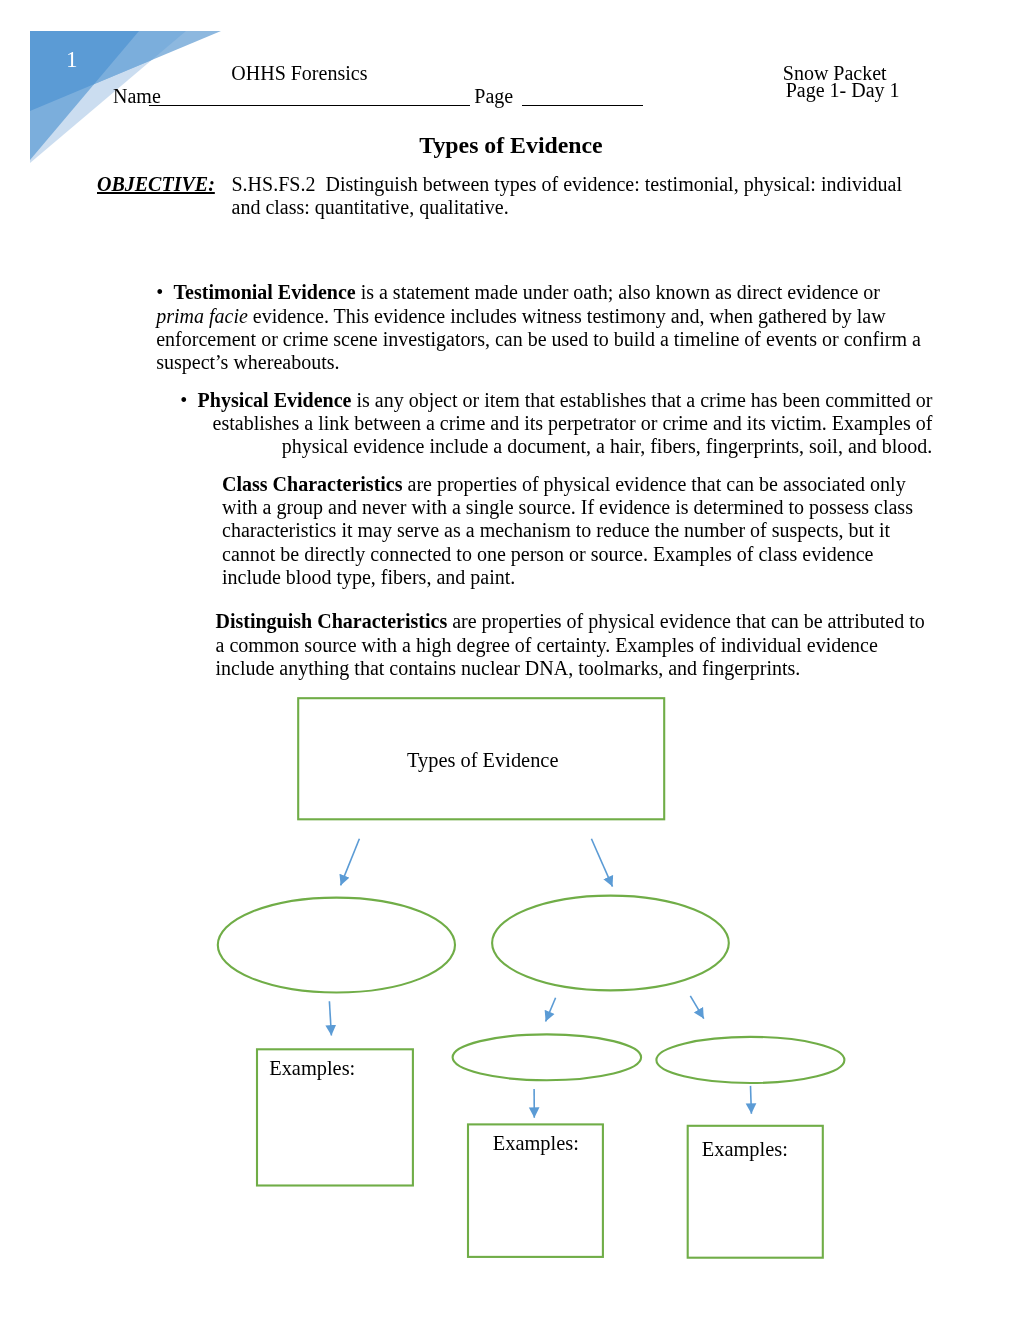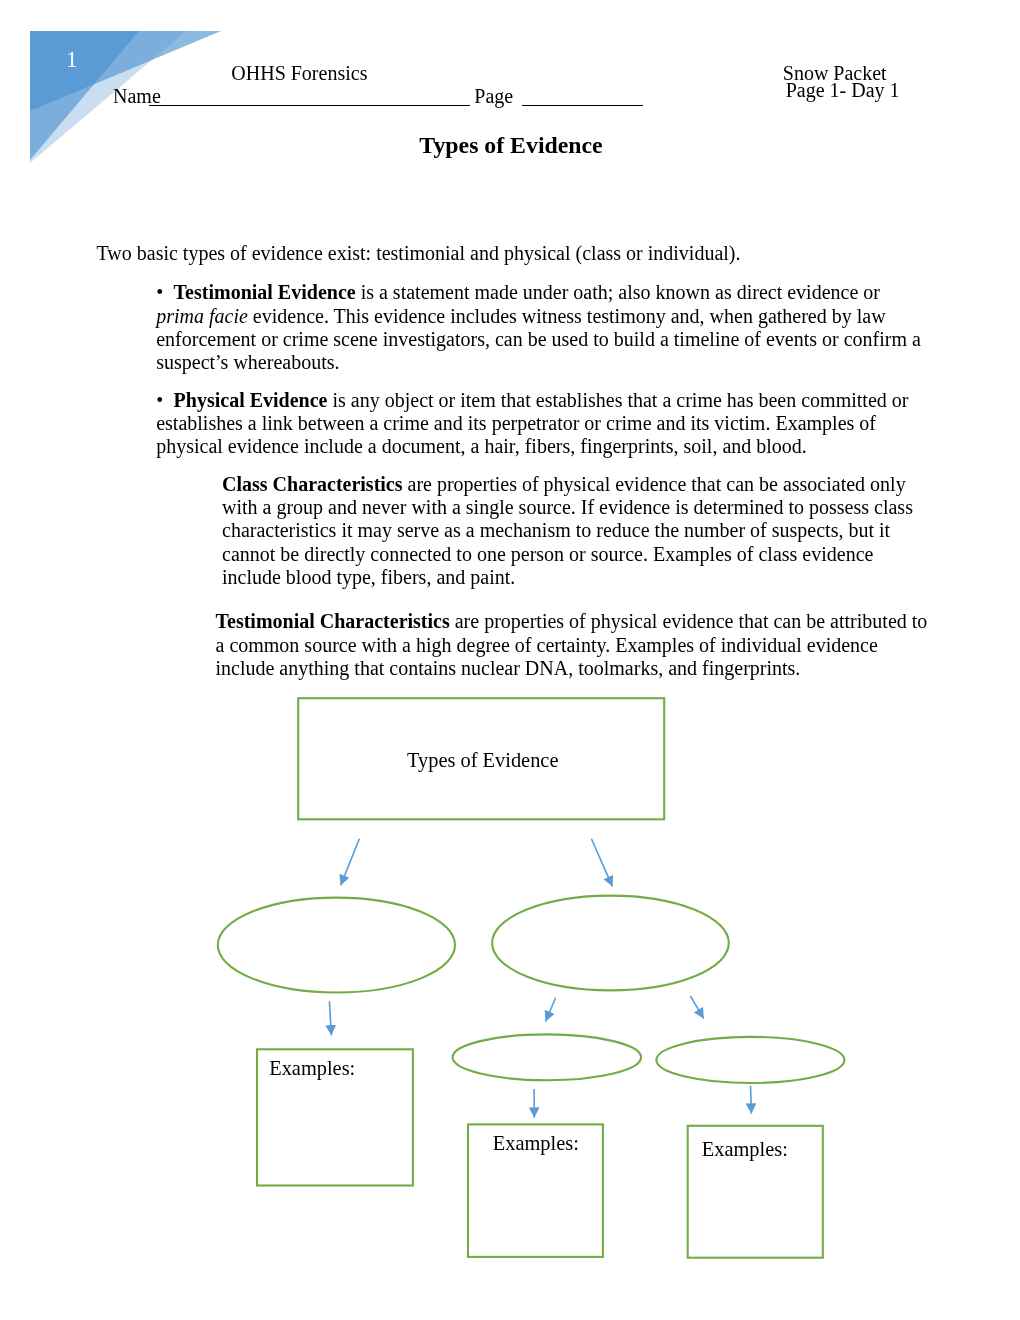--- a/index.html
+++ b/index.html
@@ -31,21 +31,21 @@
   
   #title { position:absolute; left:2px; right:0; top:131.5px; text-align:center;
            font-size:23.8px; font-weight:bold; }
   
   .txt { position:absolute; font-size:20px; line-height:23.2px; }
   #objective { left:231.5px; top:173.0px; width:672px; }
   #obj-label { font-weight:bold; font-style:italic; text-decoration:underline;
                position:absolute; left:-134.5px; top:0; white-space:pre; }
   #twobasic { left:96.5px; top:242.2px; width:830px; }
   #p-test { left:156.2px; top:281.3px; width:776.2px; }
-  #p-phys { left:156.2px; top:388.6px; width:776.2px; }
+  #p-phys { left:156.2px; top:388.6px; width:776.2px;text-align:right; }
   #p-class { left:222px; top:472.9px; width:715px; }
   #p-indiv { left:215.5px; top:610.4px; width:715px; }
   .term { font-weight:bold; }
   .ital { font-style:italic;margin-top:40px; }
   .bullet-marker { font-size:20px; }
   .bullet-gap { display:inline-block; width:10.4px; }
   
   #diagram { position:absolute; left:0; top:0; width:1020px; height:1320px; }
   .shapetext { position:absolute; font-size:20.4px; line-height:20.4px; white-space:pre; }
   #t-root { left:407px; top:749.9px; }
@@ -75,27 +75,29 @@
   <div class="hdr" id="hdr-school">OHHS Forensics</div>
   <div class="hdr" id="hdr-right1">Snow Packet</div>
   <div class="hdr" id="hdr-name">Name</div>
   <div class="hdr" id="hdr-date">Page</div>
   <div class="hdr" id="hdr-right2">Page 1- Day 1</div>
   <div class="rule" id="rule1"></div>
   <div class="rule" id="rule2"></div>
 
   <div id="title">Types of Evidence</div>
 
+  <div class="txt" id="objective">
+    <span id="obj-label">OBJECTIVE:</span><span id="obj-text">S.HS.FS.2&nbsp; Distinguish between types of evidence: testimonial, physical: individual and class: quantitative, qualitative.</span>
+  </div>
 
-  <div class="txt" id="twobasic">Two basic types of evidence exist: testimonial and physical (class or individual).</div>
 
   <div class="txt" id="p-test"><span class="bullet-marker">•</span><span class="bullet-gap"> </span><span class="term">Testimonial Evidence</span><span> is a statement made under oath; also known as direct evidence or </span><span class="ital">prima facie</span><span> evidence. This evidence includes witness testimony and, when gathered by law enforcement or crime scene investigators, can be used to build a timeline of events or confirm a suspect’s whereabouts.</span></div>
   <div class="txt" id="p-phys"><span class="bullet-marker">•</span><span class="bullet-gap"> </span><span class="term">Physical Evidence</span><span> is any object or item that establishes that a crime has been committed or establishes a link between a crime and its perpetrator or crime and its victim. Examples of physical evidence include a document, a hair, fibers, fingerprints, soil, and blood.</span></div>
   <div class="txt" id="p-class"><span class="term">Class Characteristics</span><span> are properties of physical evidence that can be associated only with a group and never with a single source. If evidence is determined to possess class characteristics it may serve as a mechanism to reduce the number of suspects, but it cannot be directly connected to one person or source. Examples of class evidence include blood type, fibers, and paint.</span></div>
-  <div class="txt" id="p-indiv"><span class="term">Testimonial Characteristics</span><span> are properties of physical evidence that can be attributed to a common source with a high degree of certainty. Examples of individual evidence include anything that contains nuclear DNA, toolmarks, and fingerprints.</span></div>
+  <div class="txt" id="p-indiv"><span class="term">Distinguish Characteristics</span><span> are properties of physical evidence that can be attributed to a common source with a high degree of certainty. Examples of individual evidence include anything that contains nuclear DNA, toolmarks, and fingerprints.</span></div>
 
   <svg id="diagram" viewBox="0 0 1020 1320">
     <defs>
       <marker id="ah" markerWidth="12" markerHeight="12" refX="10.6" refY="5.6" orient="auto" markerUnits="userSpaceOnUse">
         <path d="M0.2,0.3 L10.6,5.6 L0.2,11.0 Z" fill="#5B9BD5"></path>
       </marker>
     </defs>
     <g fill="none" stroke="#70AD47" stroke-width="2.1">
       <rect x="298.2" y="698.2" width="366" height="121.1"></rect>
       <ellipse cx="336.4" cy="945.05" rx="118.6" ry="47.45"></ellipse>

